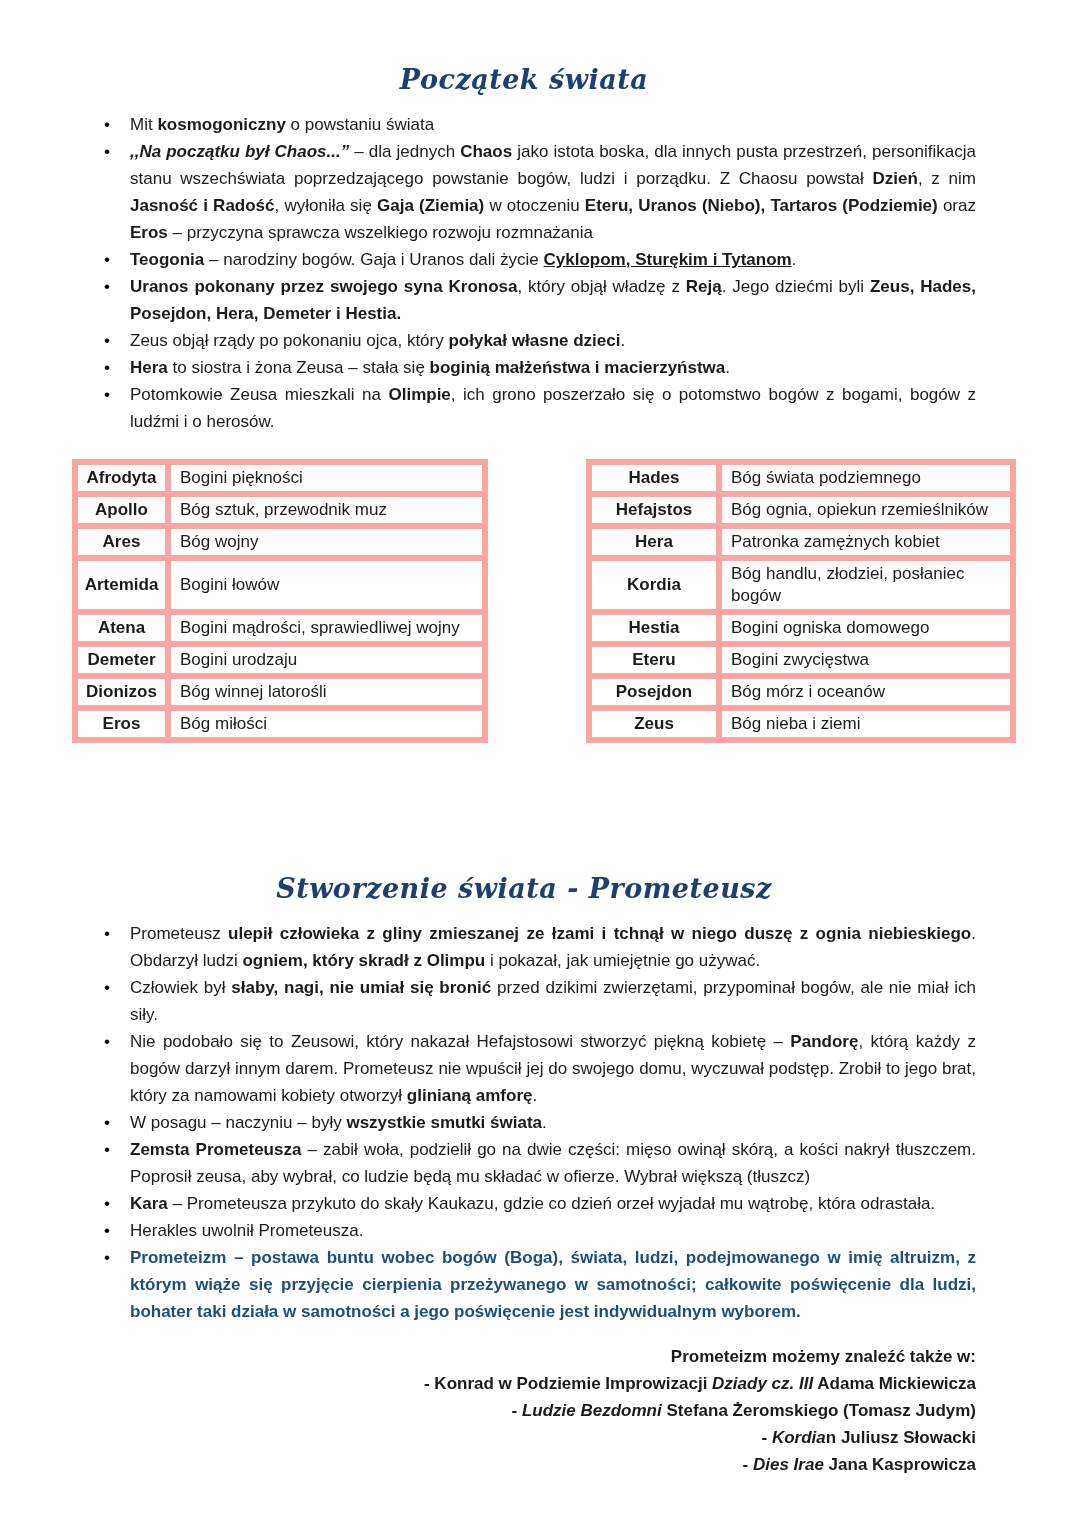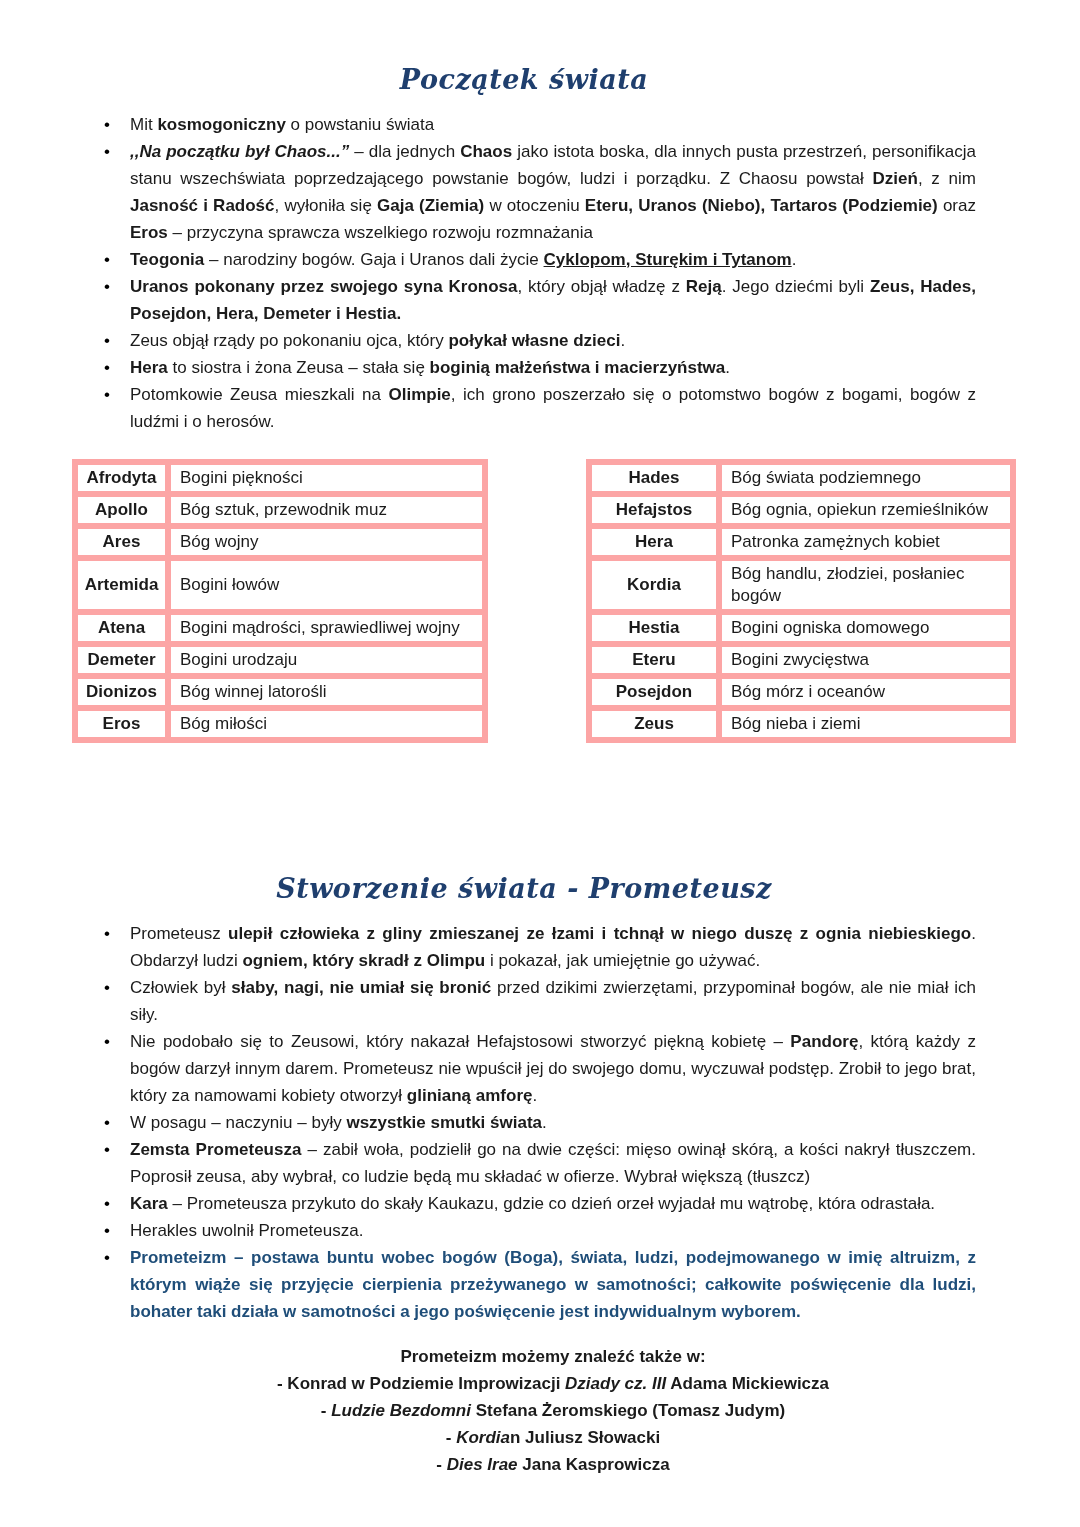--- a/index.html
+++ b/index.html
@@ -61,21 +61,21 @@
     text-align: center;
     padding: 2px 4px;
   }
   table.gods td.gspacer { border: none; padding: 0; }
   .footer-block {
     margin-left: 58px;
     margin-top: 18px;
     font-size: 17px;
     line-height: 27px;
   }
-  .footer-block div { text-align: center; }
+  .footer-block div { text-align: right; }
 </style>
 </head>
 <body>
 
 <div class="page">
 
   <h1 class="script-title title-1">Początek świata</h1>
 
   <ul class="bullets">
 

